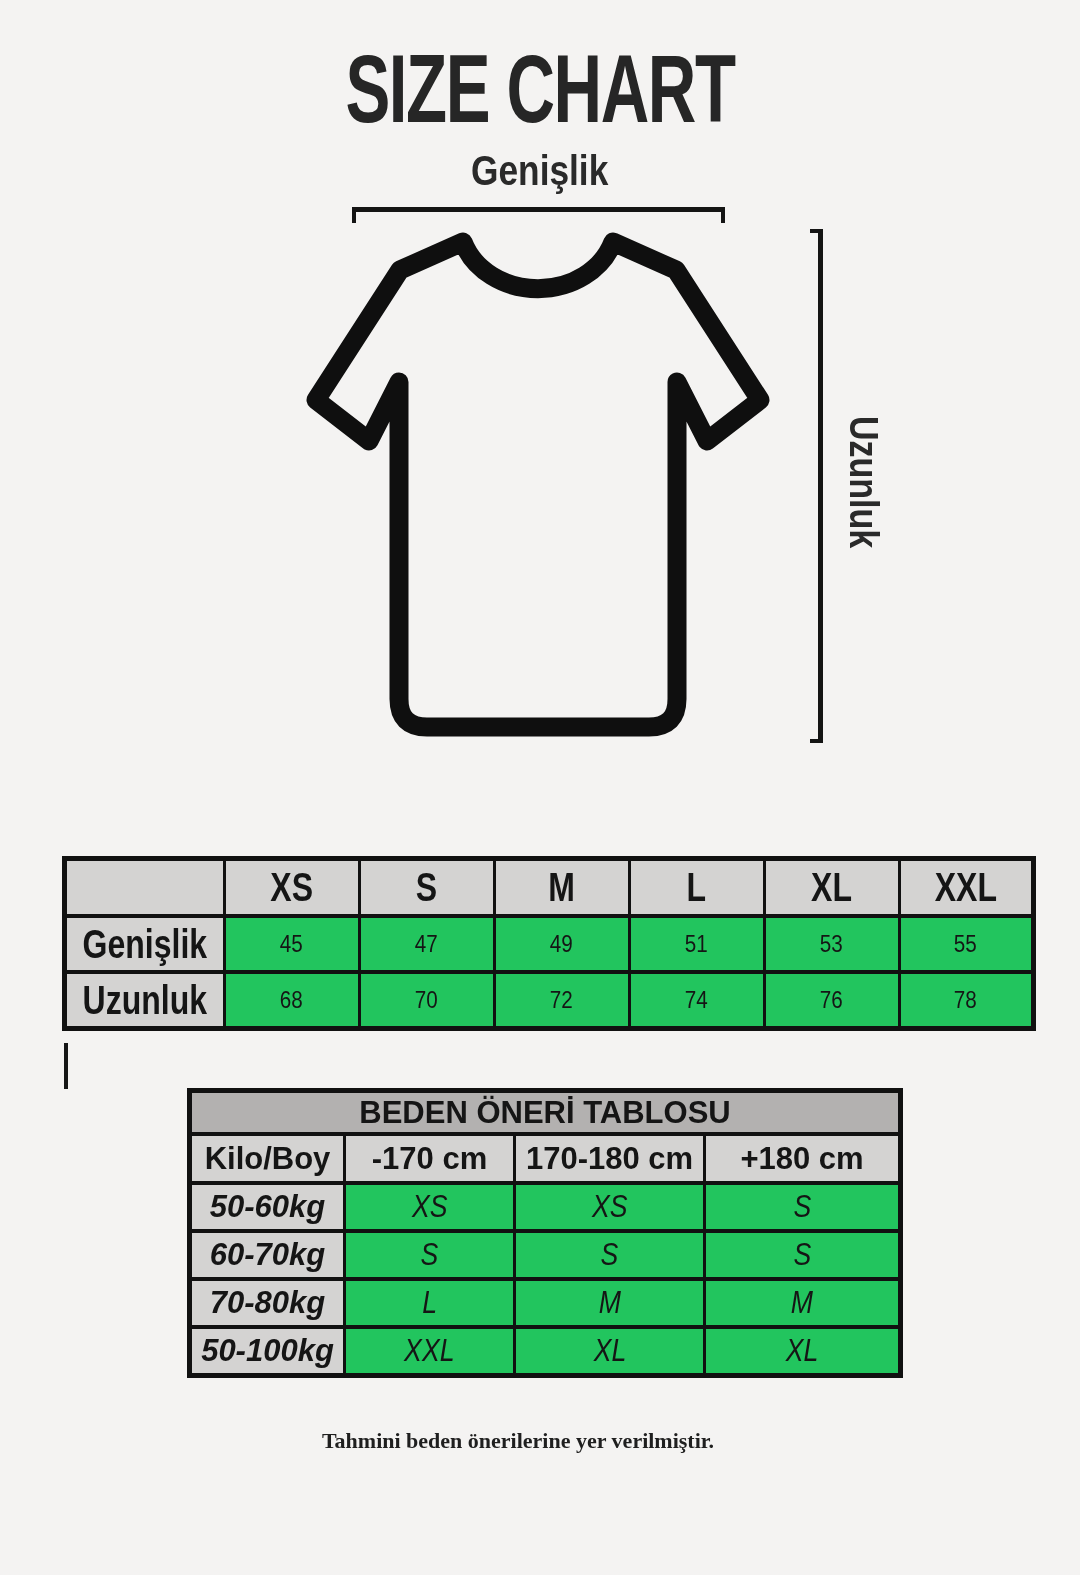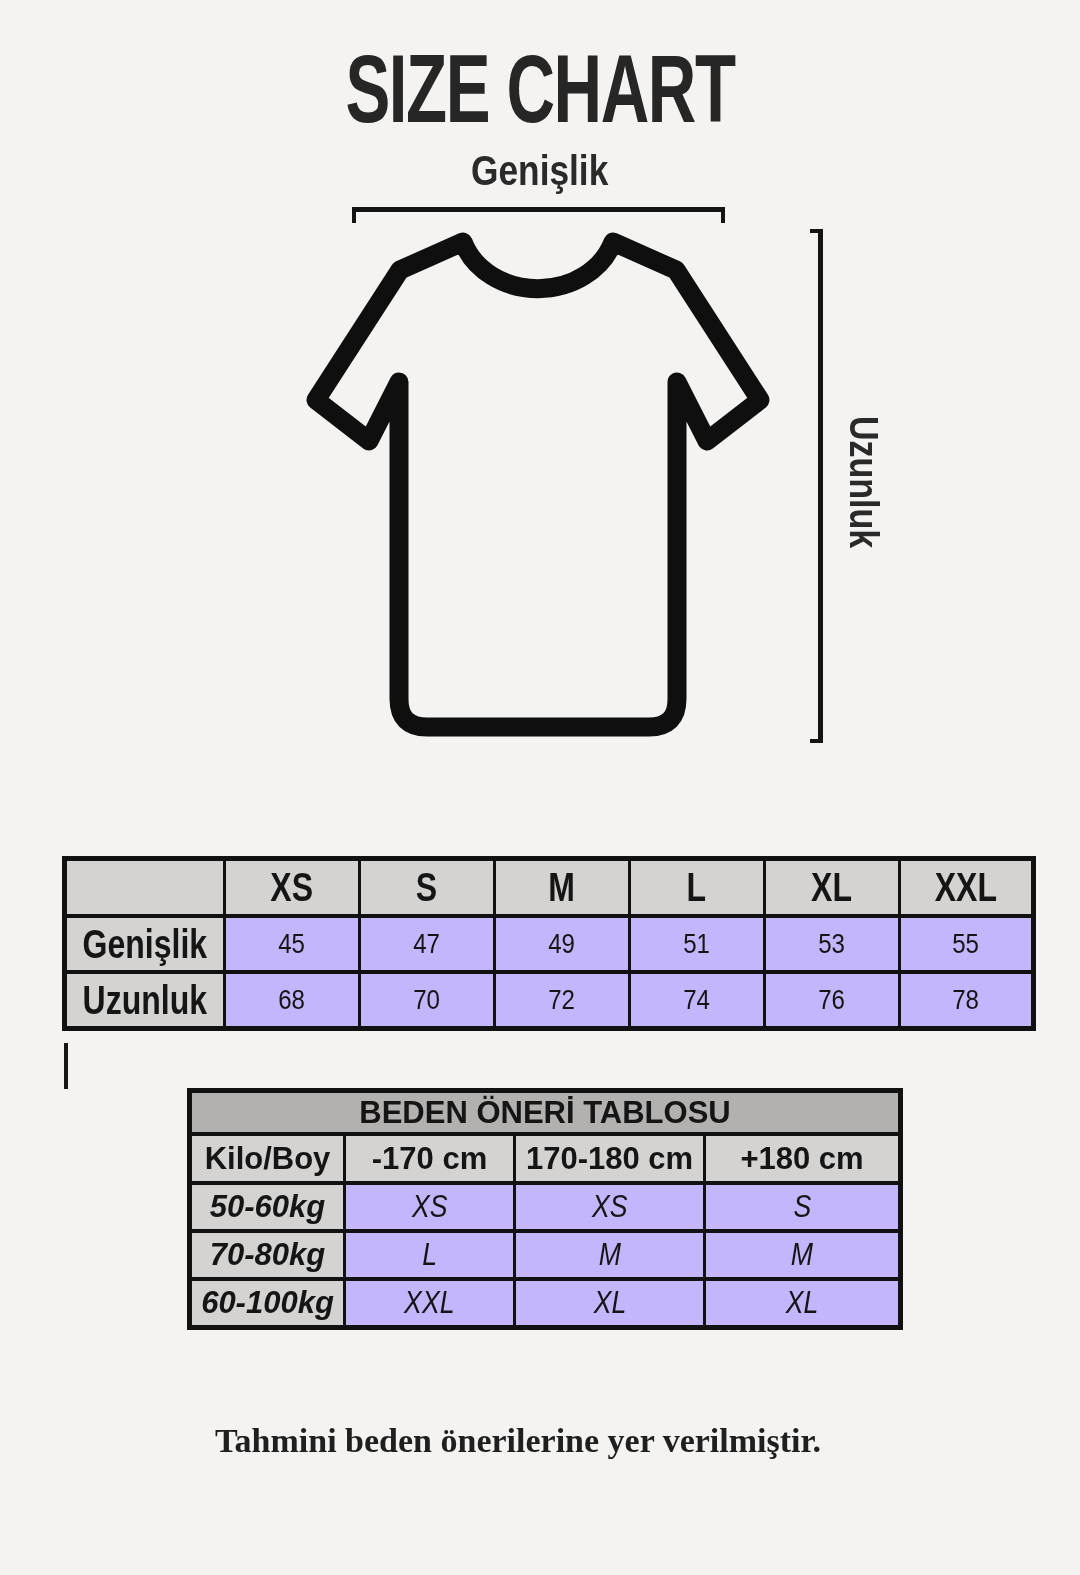--- a/index.html
+++ b/index.html
@@ -32,48 +32,48 @@
     box-sizing:border-box;
     border-right:5px solid #141414;border-top:4px solid #141414;border-bottom:4px solid #141414;
   }
   .length-label{
     position:absolute;left:886px;top:416px;
     font-size:40px;font-weight:700;color:#2a2a2a;white-space:nowrap;
     transform-origin:0 0;transform:rotate(90deg) scaleX(0.85);
   }
   .shirt{position:absolute;left:288px;top:222px;}
 
-  table{border-collapse:collapse;table-layout:fixed;background:#c4b5fd;}
+  table{border-collapse:collapse;table-layout:fixed;background:#22c55e;}
   td{
     border-left:3px solid #111;border-right:3px solid #111;
     border-top:4px solid #111;border-bottom:4px solid #111;
     text-align:center;vertical-align:middle;padding:0;overflow:hidden;
   }
   .gray{background:#d4d3d2;}
   .darkgray{background:#b3b1b0;}
 
   .size-table{position:absolute;left:62px;top:856px;border:5px solid #111;}
   .size-table td{font-size:40px;font-weight:700;color:#151515;}
   .size-table tr.head td{height:53px;}
   .size-table tr.data td{height:52px;}
-  .size-table td.num{font-size:28px;font-weight:400;}
+  .size-table td.num{font-size:24px;font-weight:400;}
 
   .rec-table{position:absolute;left:187px;top:1088px;border:5px solid #111;padding-left:36px;}
   .rec-table td{font-size:31px;font-weight:700;color:#151515;}
   .rec-table tr.title td{height:39px;}
   .rec-table tr.head td{height:45px;text-align:center;}
   .rec-table tr.data td{height:44px;font-style:italic;}
   .rec-table td.val{font-weight:400;font-size:31px;}
 
   .stray{position:absolute;left:64px;top:1043px;width:4px;height:46px;background:#161616;}
 
   .footer{
     position:absolute;left:0;top:1418px;width:1036px;text-align:center;
     font-family:"Liberation Serif",serif;font-weight:700;
-    font-size:34px;line-height:45px;color:#1f1f1f;
+    font-size:22px;line-height:45px;color:#1f1f1f;
   }
 </style>
 </head>
 <body>
 
 <div class="canvas">
 
   <div class="page-title">SIZE CHART</div>
 
   <div class="width-label">
@@ -164,27 +164,33 @@
       <td class="gray">170-180 cm</td>
       <td class="gray">+180 cm</td>
     </tr>
     <tr class="data">
       <td class="gray">50-60kg</td>
       <td class="val"><span class="condn">XS</span></td>
       <td class="val"><span class="condn">XS</span></td>
       <td class="val"><span class="condn">S</span></td>
     </tr>
     <tr class="data">
+      <td class="gray">60-70kg</td>
+      <td class="val"><span class="condn">S</span></td>
+      <td class="val"><span class="condn">S</span></td>
+      <td class="val"><span class="condn">S</span></td>
+    </tr>
+    <tr class="data">
       <td class="gray">70-80kg</td>
       <td class="val"><span class="condn">L</span></td>
       <td class="val"><span class="condn">M</span></td>
       <td class="val"><span class="condn">M</span></td>
     </tr>
     <tr class="data">
-      <td class="gray">60-100kg</td>
+      <td class="gray">50-100kg</td>
       <td class="val"><span class="condn">XXL</span></td>
       <td class="val"><span class="condn">XL</span></td>
       <td class="val"><span class="condn">XL</span></td>
     </tr>
   </tbody>
     </table>
 
   <div class="footer">
     <div>Tahmini beden önerilerine yer verilmiştir.</div>
   </div>

